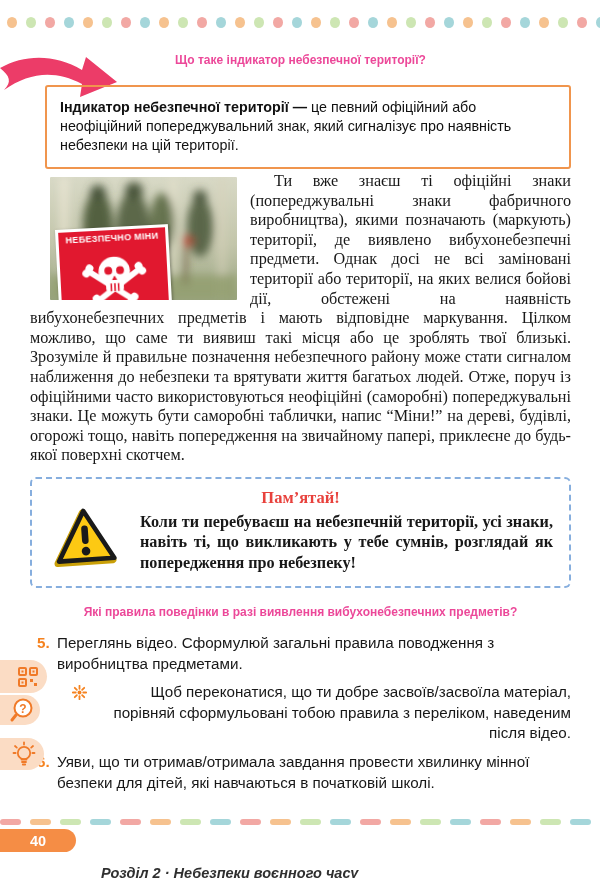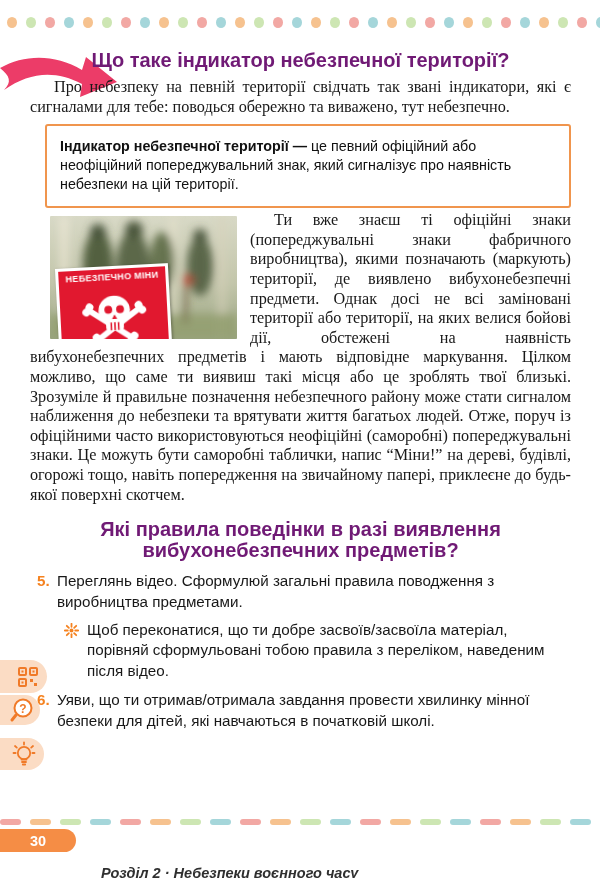--- a/index.html
+++ b/index.html
@@ -19,21 +19,21 @@
   .dashes-row .dash { width:21px; height:6px; border-radius:3px; flex:none; }
 
   
   .arrow-wrap { position:absolute; left:0; top:52px; width:118px; height:46px; }
 
   
   .content { position:absolute; left:30px; top:50px; width:541px; }
 
   .section-title {
     font-family:"Liberation Sans", sans-serif; font-weight:bold;
-    font-size:20px; line-height:21px; color:#701a75; text-align:center;
+    font-size:12px; line-height:21px; color:#ec4899; text-align:center;
     margin:0 0 7px 0;
   }
   .section-title.second { margin:14px auto 6px auto; width:450px; }
 
   p.body { margin:0; font-size:16.2px; line-height:19.6px; text-align:justify; }
   .indent { text-indent:24px; }
 
   .two-col { display:flex; margin-top:0; }
   .two-col .col-left { width:277px; flex:none; }
   .def-box {
@@ -76,21 +76,21 @@
     text-align:justify;
   }
   .warn-tri { position:absolute; left:20px; top:26px; }
 
   
   .items { margin-top:10px; font-family:"Liberation Sans", sans-serif; }
   .item { display:flex; margin-top:8px; font-size:15.2px; line-height:20.8px; }
   .item .num { flex:none; width:27px; padding-left:7px; color:#f5821f; font-weight:bold; }
   .item .itext { flex:1; }
   .subitem { display:flex; margin-top:7px; padding-left:34px;
-             font-size:15.2px; line-height:20.8px; }
+             font-size:15.2px; line-height:20.8px;text-align:right; }
   .subitem .sun { flex:none; width:23px; padding-top:3px; }
 
   
   .tab { position:absolute; left:0; background:#fbdcc4; display:flex;
          align-items:center; justify-content:flex-end; }
   .tab-qr { top:660px; width:47px; height:33px; border-radius:0 17px 17px 0; padding-right:7px; }
   .tab-q  { top:695px; width:40px; height:30px; border-radius:0 15px 15px 0; padding-right:5px; }
   .tab-bulb { top:738px; width:44px; height:32px; border-radius:0 16px 16px 0; padding-right:7px; }
 
   
@@ -147,21 +147,20 @@
 <div class="arrow-wrap">
   <svg width="118" height="46" viewBox="0 0 118 46">
     <path d="M0 16 C 25 2, 55 2, 82 18 L 86 5 L 117 30 L 80 45 L 82 32 C 55 18, 30 20, 4 38 C 12 30, 10 24, 0 16 Z" fill="#ec3c68"></path>
   </svg>
 </div>
 
 <div class="content">
 
   <div class="section-title">Що таке індикатор небезпечної території?</div>
 
-  <p class="body indent">Про небезпеку на певній території свідчать так звані індикатори, які є сигналами для тебе: поводься обережно та виважено, тут небезпечно.</p>
 
   <div class="two-col">
     <div class="def-box">
       <b>Індикатор небезпечної території — </b><span>це певний офіційний або неофіційний попереджувальний знак, який сигналізує про наявність небезпеки на цій території.</span>
     </div>
   </div>
 
   <div class="photo-para">
     <div class="photo">
       <svg class="bg" width="187" height="123" viewBox="0 0 187 123">
@@ -220,20 +219,32 @@
             <rect x="-4.5" y="5" width="1.6" height="8" fill="#e1182f"></rect>
             <rect x="-0.8" y="5" width="1.6" height="8" fill="#e1182f"></rect>
             <rect x="2.9" y="5" width="1.6" height="8" fill="#e1182f"></rect>
           </g>
         </svg>
       </div>
     </div>
     <p class="body indent" style="margin:0;">Ти вже знаєш ті офіційні знаки (попереджувальні знаки фабричного виробництва), якими позначають (маркують) території, де виявлено вибухонебезпечні предмети. Однак досі не всі заміновані території або території, на яких велися бойові дії, обстежені на наявність вибухонебезпечних предметів і мають відповідне маркування. Цілком можливо, що саме ти виявиш такі місця або це зроблять твої близькі. Зрозуміле й правильне позначення небезпечного району може стати сигналом наближення до небезпеки та врятувати життя багатьох людей. Отже, поруч із офіційними часто використовуються неофіційні (саморобні) попереджувальні знаки. Це можуть бути саморобні таблички, напис “Міни!” на дереві, будівлі, огорожі тощо, навіть попередження на звичайному папері, приклеєне до будь-якої поверхні скотчем.</p>
   </div>
 
+  <div class="remember">
+    <svg class="warn-tri" width="66" height="62" viewBox="0 0 100 92">
+      <g transform="rotate(-4 50 46)">
+        <path d="M50 8 L92 82 L8 82 Z" fill="#fdc913" stroke="#caa008" stroke-width="10" stroke-linejoin="round" transform="translate(-2,3)"></path>
+        <path d="M50 8 L92 82 L8 82 Z" fill="#fdc913" stroke="#1a1a1a" stroke-width="7" stroke-linejoin="round"></path>
+        <rect x="45" y="30" width="10" height="28" rx="5" fill="#1a1a1a"></rect>
+        <circle cx="50" cy="69" r="6.5" fill="#1a1a1a"></circle>
+      </g>
+    </svg>
+    <p class="rb-title">Пам’ятай!</p>
+    <p class="rb-text">Коли ти перебуваєш на небезпечній території, усі знаки, навіть ті, що викликають у тебе сумнів, розглядай як попередження про небезпеку!</p>
+  </div>
 
   <div class="section-title second">Які правила поведінки в разі виявлення вибухонебезпечних предметів?</div>
 
   <div class="items">
     <div class="item">
       <span class="num">5.</span>
       <span class="itext">Переглянь відео. Сформулюй загальні правила поводження з виробництва предметами.</span>
     </div>
     <div class="subitem">
       <span class="sun">
@@ -312,14 +323,14 @@
     <span class="dash" style="background: rgb(242, 168, 164);"></span>
     <span class="dash" style="background: rgb(246, 194, 143);"></span>
     <span class="dash" style="background: rgb(205, 230, 179);"></span>
     <span class="dash" style="background: rgb(165, 214, 218);"></span>
     <span class="dash" style="background: rgb(242, 168, 164);"></span>
     <span class="dash" style="background: rgb(246, 194, 143);"></span>
     <span class="dash" style="background: rgb(205, 230, 179);"></span>
     <span class="dash" style="background: rgb(165, 214, 218);"></span>
   </div>
 
-<div class="page-pill">30</div>
+<div class="page-pill">40</div>
 <div class="footer-chapter">Розділ 2 · Небезпеки воєнного часу</div>
 
 </body></html>

